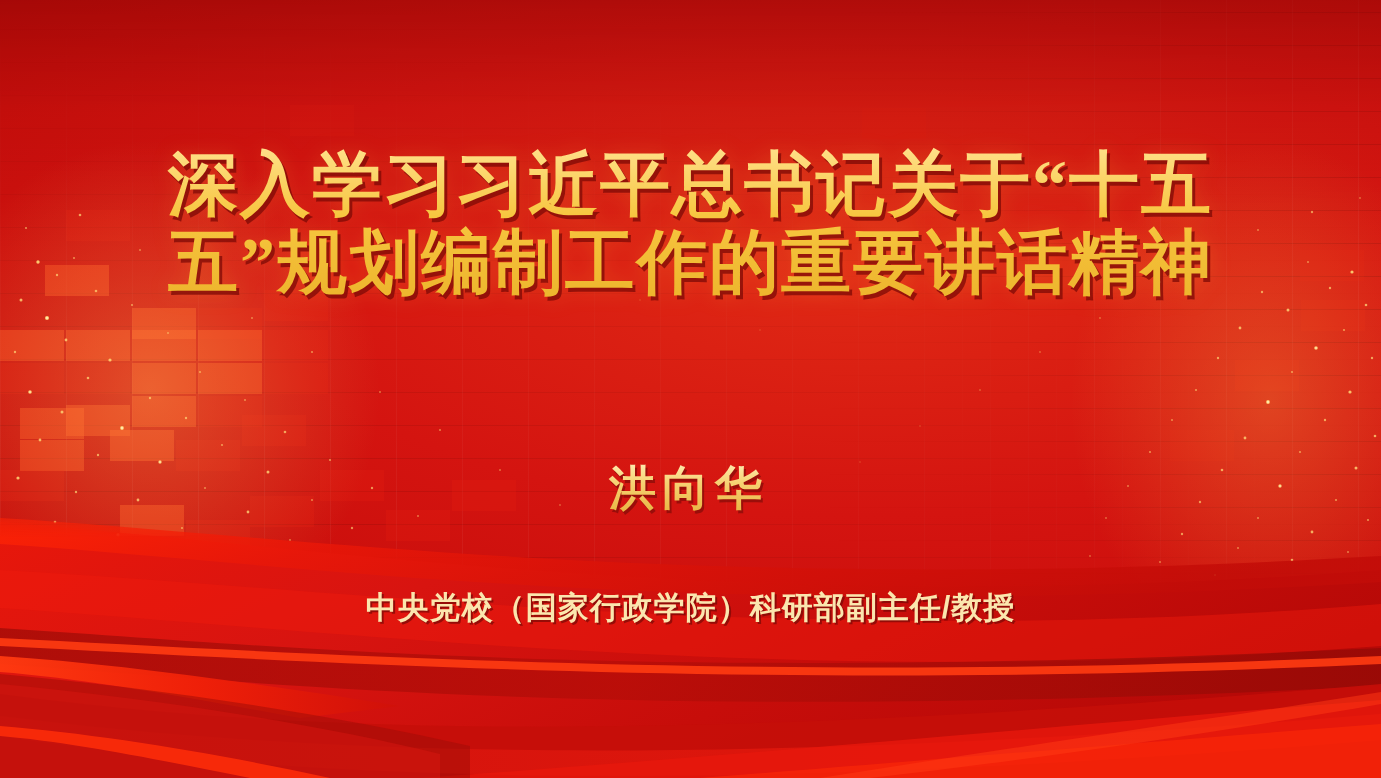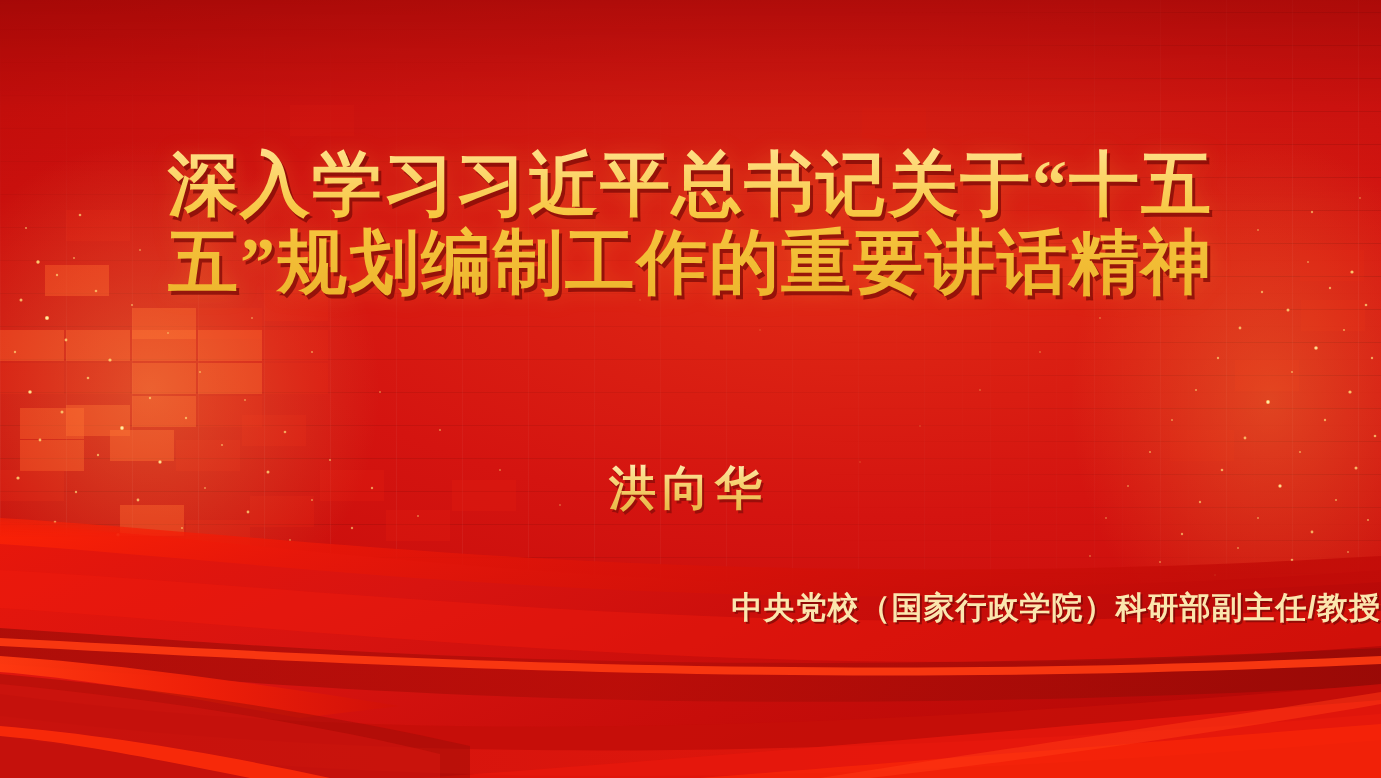--- a/index.html
+++ b/index.html
@@ -111,21 +111,21 @@
     background: linear-gradient(180deg, #fff0bd 0%, #f7d274 40%, #e7b13c 100%);
     -webkit-background-clip: text;
             background-clip: text;
     -webkit-text-fill-color: transparent;
     filter: drop-shadow(2px 3px 0px rgba(120,10,6,0.62));
   }
   .affiliation {
     position: absolute;
     left: 0; right: 0;
     top: 588px;
-    text-align: right;
+    text-align: center;
     font-family: "Liberation Sans", "DejaVu Sans", sans-serif;
     font-size: 31px;
     line-height: 40px;
     letter-spacing: 1px;
     font-weight: 700;
     color: #fbe6ae;
     text-shadow: 2px 2px 0 rgba(118,9,6,0.70);
   }
 </style>
 </head>

